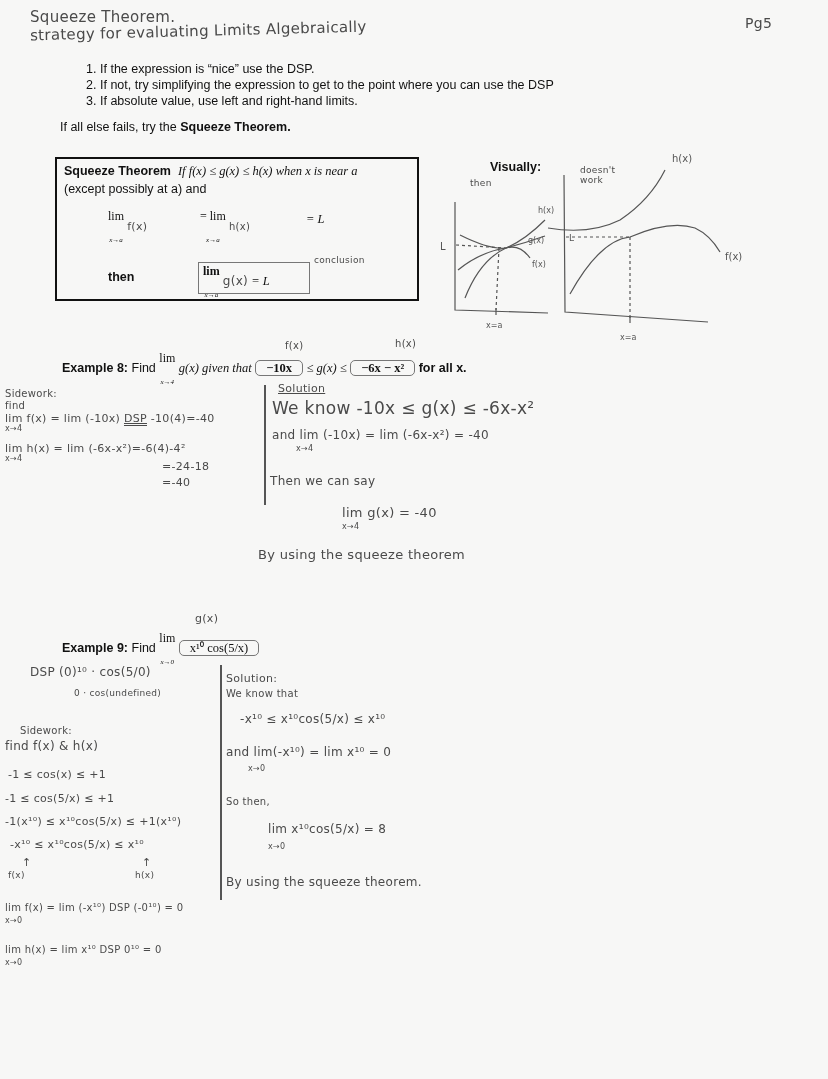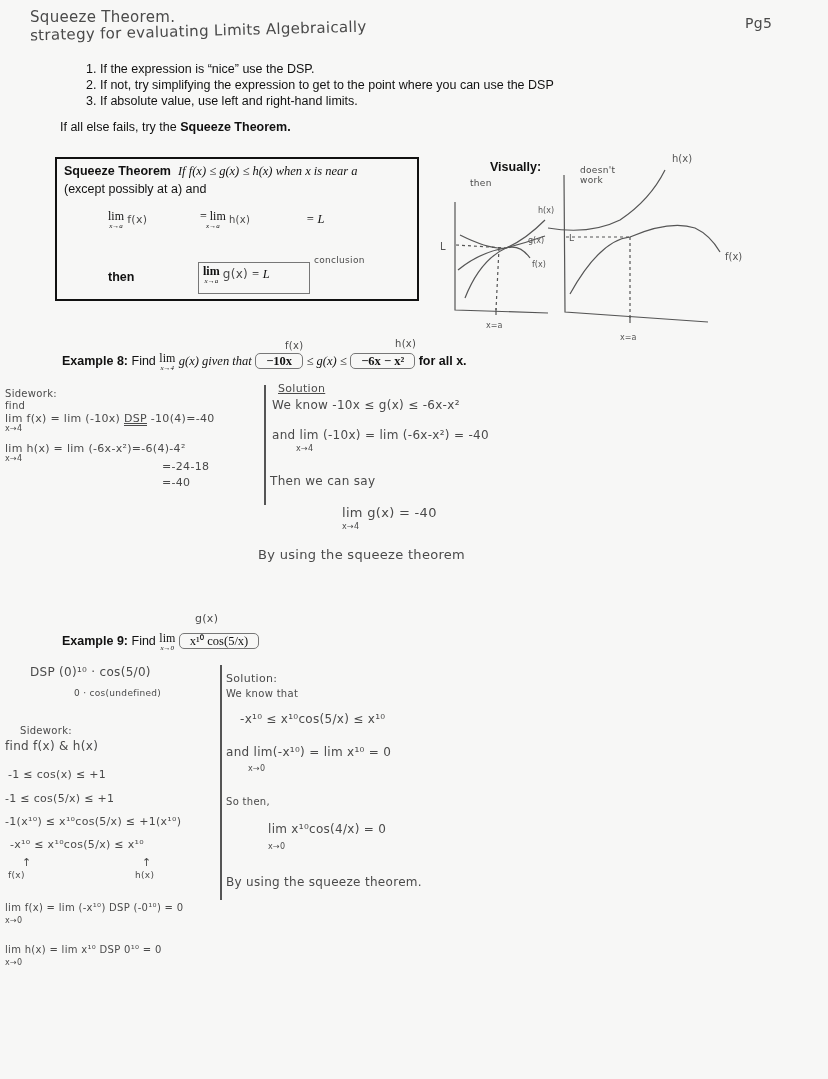--- a/index.html
+++ b/index.html
@@ -10,21 +10,21 @@
     font-family: "Liberation Sans", sans-serif;
   }
   .abs { position: absolute; white-space: nowrap; }
   .hw { font-family: "DejaVu Sans", sans-serif; color: #4a4a4a; font-weight: normal; letter-spacing: 0.3px; }
   .print { font-family: "Liberation Sans", sans-serif; color: #111; font-size: 12.5px; }
   .serif { font-family: "Liberation Serif", serif; }
   .bold { font-weight: bold; }
   .it { font-style: italic; }
   .lim { display: inline-block; text-align: center; vertical-align: middle; line-height: 1; }
   .lim .top { display: block; font-size: 12px; }
-  .lim .sub { display: block; font-size: 7px; font-style: italic; margin-top: 1px; }
+  .lim .sub { display: block; font-size: 7px; font-style: italic; margin-top: 15px; }
   .box { position: absolute; border: 2.5px solid #111; }
   .vline { position: absolute; width: 1.5px; background: #555; }
   ol.steps { margin: 0; padding-left: 18px; }
   ol.steps li { margin: 0 8px 1px 0; line-height: 15px; }
   .circled { border: 1.2px solid #777; border-radius: 5px; padding: 0 10px; }
 </style>
 </head>
 <body>
 
 <div class="abs hw" style="left:30px;top:8px;font-size:15px;">Squeeze Theorem.</div>
@@ -128,21 +128,21 @@
 </div>
 <div class="abs hw" style="left:5px;top:424px;font-size:8px;">x→4</div>
 <div class="abs hw" style="left:5px;top:442px;font-size:11px;">lim h(x) = lim (-6x-x²)=-6(4)-4²</div>
 <div class="abs hw" style="left:5px;top:454px;font-size:8px;">x→4</div>
 <div class="abs hw" style="left:162px;top:460px;font-size:11px;">=-24-18</div>
 <div class="abs hw" style="left:162px;top:476px;font-size:11px;">=-40</div>
 
 <div class="vline" style="left:264px;top:385px;height:120px;"></div>
 
 <div class="abs hw" style="left:278px;top:382px;font-size:11px;text-decoration:underline;">Solution</div>
-<div class="abs hw" style="left:272px;top:398px;font-size:12px;">We know -10x ≤ g(x) ≤ -6x-x²</div>
+<div class="abs hw" style="left:272px;top:398px;font-size:17px;">We know -10x ≤ g(x) ≤ -6x-x²</div>
 <div class="abs hw" style="left:272px;top:428px;font-size:12px;">and lim (-10x) = lim (-6x-x²) = -40</div>
 <div class="abs hw" style="left:296px;top:444px;font-size:8px;">x→4</div>
 <div class="abs hw" style="left:270px;top:474px;font-size:12px;">Then we can say</div>
 <div class="abs hw" style="left:342px;top:505px;font-size:13px;">lim g(x) = -40</div>
 <div class="abs hw" style="left:342px;top:522px;font-size:8px;">x→4</div>
 <div class="abs hw" style="left:258px;top:547px;font-size:13px;">By using the squeeze theorem</div>
 
 <div class="abs hw" style="left:195px;top:612px;font-size:11px;">g(x)</div>
 <div class="abs print" style="left:62px;top:632px;">
   <span class="bold">Example 9:</span>
@@ -169,15 +169,15 @@
 <div class="abs hw" style="left:5px;top:916px;font-size:8px;">x→0</div>
 <div class="abs hw" style="left:5px;top:944px;font-size:10px;">lim h(x) = lim x¹⁰ DSP 0¹⁰ = 0</div>
 <div class="abs hw" style="left:5px;top:958px;font-size:8px;">x→0</div>
 
 <div class="abs hw" style="left:226px;top:672px;font-size:11px;">Solution:</div>
 <div class="abs hw" style="left:226px;top:688px;font-size:10px;">We know that</div>
 <div class="abs hw" style="left:240px;top:712px;font-size:12px;">-x¹⁰ ≤ x¹⁰cos(5/x) ≤ x¹⁰</div>
 <div class="abs hw" style="left:226px;top:745px;font-size:12px;">and lim(-x¹⁰) = lim x¹⁰ = 0</div>
 <div class="abs hw" style="left:248px;top:764px;font-size:8px;">x→0</div>
 <div class="abs hw" style="left:226px;top:796px;font-size:10px;">So then,</div>
-<div class="abs hw" style="left:268px;top:822px;font-size:12px;">lim x¹⁰cos(4/x) = 0</div>
+<div class="abs hw" style="left:268px;top:822px;font-size:12px;">lim x¹⁰cos(5/x) = 8</div>
 <div class="abs hw" style="left:268px;top:842px;font-size:8px;">x→0</div>
 <div class="abs hw" style="left:226px;top:875px;font-size:12px;">By using the squeeze theorem.</div>
 
 </body></html>

